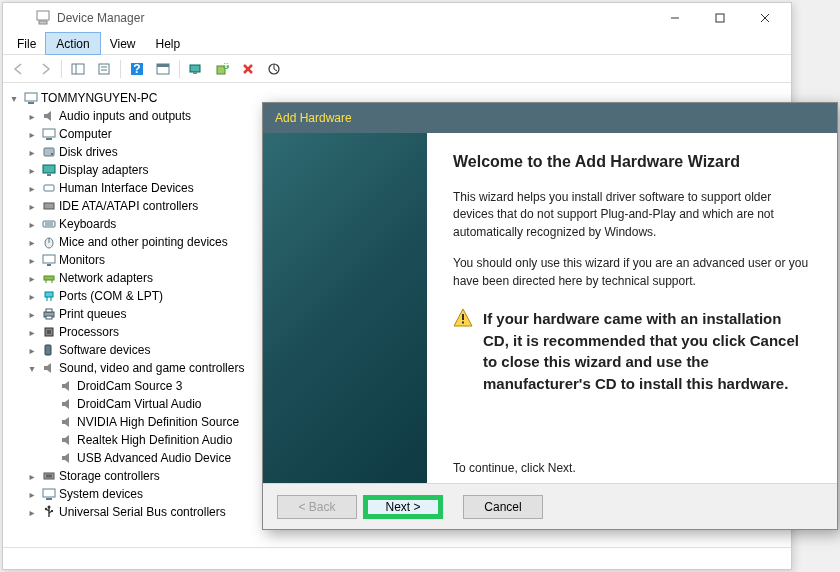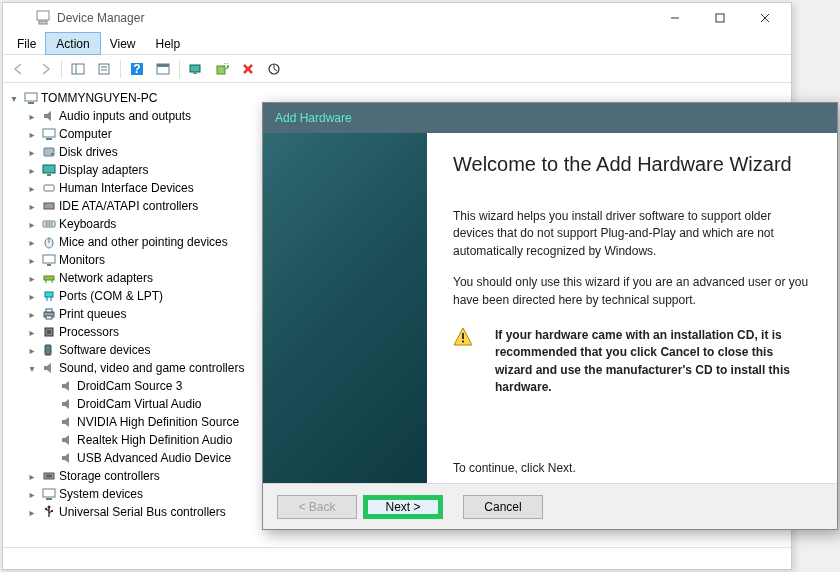--- a/index.html
+++ b/index.html
@@ -27,29 +27,29 @@
 .tree { }
 .node { display: flex; align-items: center; height: 18px; gap: 2px; white-space: nowrap; }
 .chev { width: 14px; text-align: center; color: #777; font-size: 10px; user-select: none; }
 .chev.open::before { content: "▾"; }
 .chev.closed::before { content: "▸"; }
 .devicon { width: 16px; height: 16px; display: inline-flex; align-items: center; justify-content: center; }
 .children { padding-left: 18px; }
 
 
 .wizard { position: absolute; left: 262px; top: 102px; width: 576px; height: 428px; background: #fff; border: 1px solid #888; box-shadow: 4px 4px 14px rgba(0,0,0,0.35); }
-.wiz-title { height: 30px; background: #4f6b78; color: #5eead4; display: flex; align-items: center; padding: 0 12px; font-size: 12px; }
+.wiz-title { height: 30px; background: #4f6b78; color: #fde047; display: flex; align-items: center; padding: 0 12px; font-size: 12px; }
 .wiz-body { position: absolute; top: 30px; bottom: 46px; left: 0; right: 0; display: flex; }
 .wiz-side { width: 164px; background: linear-gradient(135deg, #2f6a72 0%, #1c4d56 50%, #0e3a42 100%); }
 .wiz-main { flex: 1; padding: 20px 26px 10px 26px; color: #222; }
-.wiz-h1 { font-size: 20px; font-weight: 400; margin-bottom: 32px; }
+.wiz-h1 { font-size: 16px; font-weight: 700; margin-bottom: 18px; }
 .wiz-p { font-size: 12px; line-height: 1.45; margin-bottom: 14px; }
 .wiz-warnrow { display: flex; gap: 10px; margin-top: 18px; }
 .wiz-warn-icon { width: 20px; height: 20px; flex-shrink: 0; }
-.wiz-warn-text { font-size: 12px; font-weight: 700; line-height: 1.45; margin-left: 12px; }
+.wiz-warn-text { font-size: 15px; font-weight: 700; line-height: 1.45; }
 .wiz-continue { position: absolute; bottom: 8px; left: 26px; font-size: 12px; }
 .wiz-foot { position: absolute; left: 0; right: 0; bottom: 0; height: 46px; background: #f0f0f0; border-top: 1px solid #d9d9d9; display: flex; align-items: center; padding: 0 14px; gap: 6px; }
 .btn { min-width: 80px; height: 24px; background: #e1e1e1; border: 1px solid #adadad; padding: 0 14px; display: inline-flex; align-items: center; justify-content: center; font-size: 12px; }
 .btn.default { border: 5px solid #22c55e; background: #e5f1fb; }
 .btn.disabled { color: #a0a0a0; }
 
 svg { display: block; }
 </style>
 </head>
 <body>

